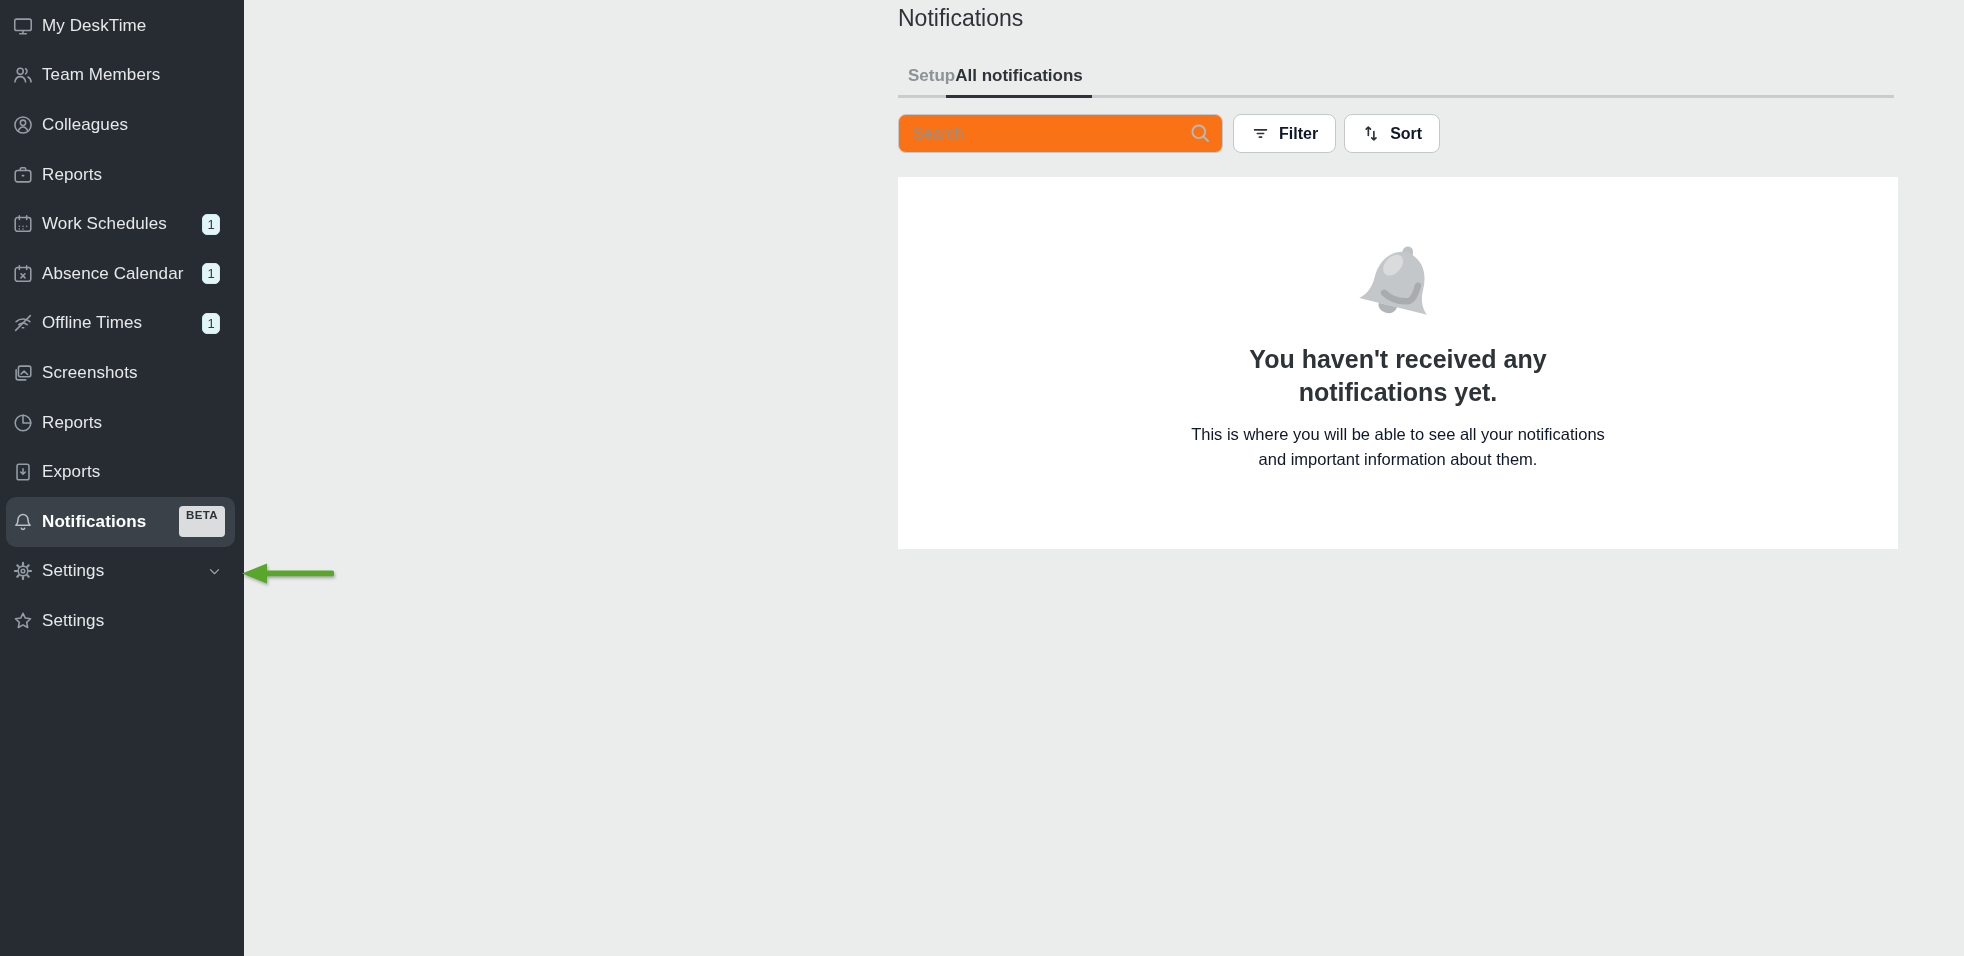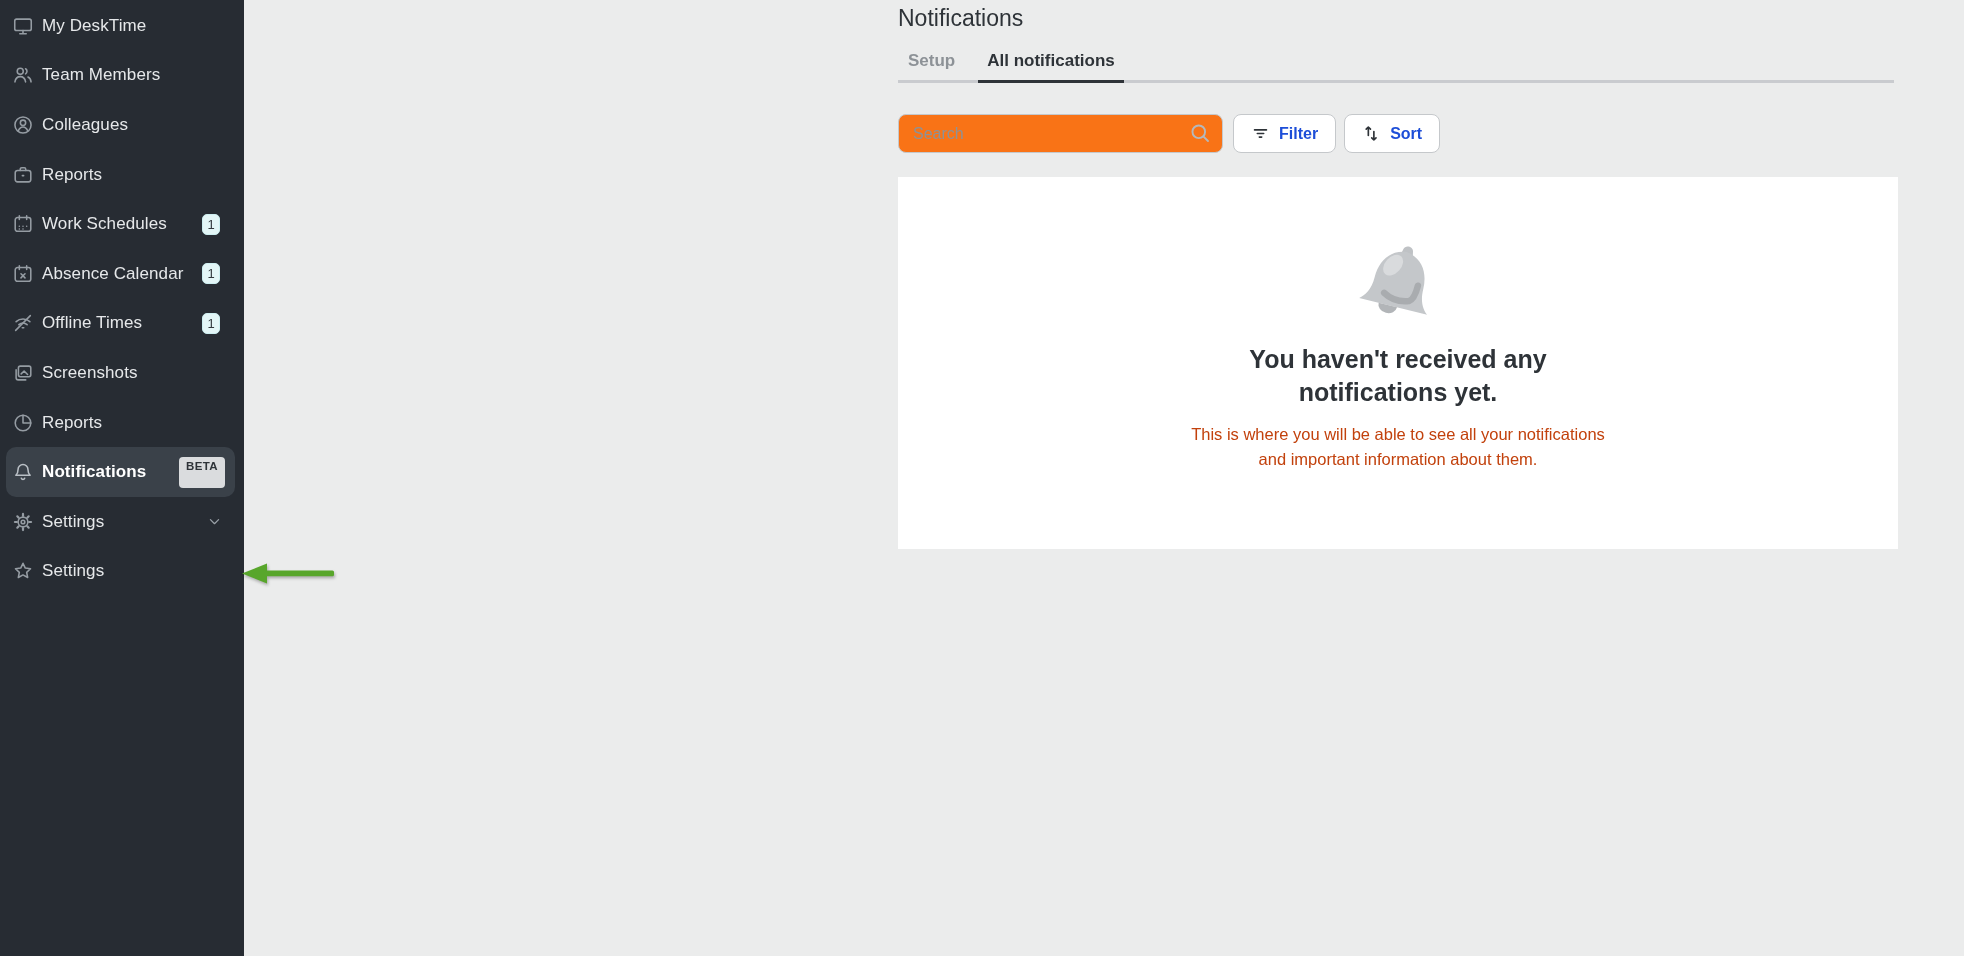--- a/index.html
+++ b/index.html
@@ -59,23 +59,23 @@
   }
   .chevron { margin-left: auto; margin-right: 3px; display: flex; }
   .chevron svg { stroke: #9aa1a8; fill: none; stroke-width: 2; stroke-linecap: round; stroke-linejoin: round; }
 
   
   .page-title {
     position: absolute; left: 898px; top: 5px;
     font-size: 23px; font-weight: 400; color: #2e3338;
   }
   .tabs {
-    position: absolute; left: 898px; top: 43px;
+    position: absolute; left: 898px; top: 58px;
     width: 996px;
-    display: flex; gap: 32px;
+    display: flex; 
     padding-left: 10px;
     border-bottom: 3px solid #c9cbcf;
   }
   .tab {
     font-size: 17px; font-weight: 700; line-height: 21px;
     padding: 7px 0 9px;
     cursor: pointer;
   }
   .tab.inactive { color: #8d9297; }
   .tab.active {
@@ -98,21 +98,21 @@
   }
   .search-input::placeholder { color: #8d9297; }
   .search-icon { position: absolute; right: 11px; top: 8px; }
   .search-icon svg { stroke: #b5b8bb; fill: none; stroke-width: 2; stroke-linecap: round; }
   .btn {
     height: 39px;
     background: #ffffff;
     border: 1px solid #c5c8cb; border-radius: 8px;
     display: flex; align-items: center; gap: 9px;
     padding: 0 17px;
-    font-size: 16px; font-weight: 700; color: #1d4ed8;
+    font-size: 16px; font-weight: 700; color: #0f172a;
     cursor: pointer;
   }
   .btn-filter { margin-left: 10px; }
   .btn-sort { margin-left: 8px; }
   .btn svg { stroke: #2e3338; fill: none; stroke-width: 2.1; stroke-linecap: round; stroke-linejoin: round; }
 
   .card {
     position: absolute; left: 898px; top: 177px;
     width: 1000px; height: 372px;
     background: #ffffff; border-radius: 0;
@@ -122,21 +122,21 @@
     position: absolute; left: 0; right: 0; top: 166px;
     text-align: center;
     font-size: 25px; line-height: 33px; font-weight: 700;
     color: #2e3338;
     white-space: pre-line;
   }
   .empty-desc {
     position: absolute; left: 0; right: 0; top: 245px;
     text-align: center;
     font-size: 16.5px; line-height: 25px;
-    color: #c2410c;
+    color: #0f172a;
     white-space: pre-line;
   }
   .annotation-arrow {
     position: absolute; left: 241px; top: 562px;
     filter: drop-shadow(1.5px 2px 1.5px rgba(0,0,0,0.28));
   }
 </style>
 </head>
 <body>
 
@@ -240,20 +240,29 @@
     <div class="nav-item">
       <span class="nav-icon">
         <svg width="22" height="22" viewBox="0 0 24 24">
             <circle cx="12" cy="12" r="8.5"></circle>
             <path d="M12 3.5V12h8.5"></path>
           </svg>
       </span>
       <span class="nav-label">Reports</span>
     </div>
 
+    <div class="nav-item">
+      <span class="nav-icon">
+        <svg width="22" height="22" viewBox="0 0 24 24">
+            <rect x="5.5" y="3.5" width="13" height="17" rx="2"></rect>
+            <path d="M12 8.5v6M9.5 12l2.5 2.5L14.5 12"></path>
+          </svg>
+      </span>
+      <span class="nav-label">Exports</span>
+    </div>
 
     <div class="nav-item active">
       <span class="nav-icon">
         <svg width="22" height="22" viewBox="0 0 24 24">
             <path d="M12 3.8a5.4 5.4 0 0 0-5.4 5.4c0 3.9-1.4 5.4-2.4 6.4h15.6c-1-1-2.4-2.5-2.4-6.4A5.4 5.4 0 0 0 12 3.8z"></path>
             <path d="M10.2 18.8a1.9 1.9 0 0 0 3.6 0"></path>
           </svg>
       </span>
       <span class="nav-label">Notifications</span>
       <span class="beta-badge">BETA</span>

